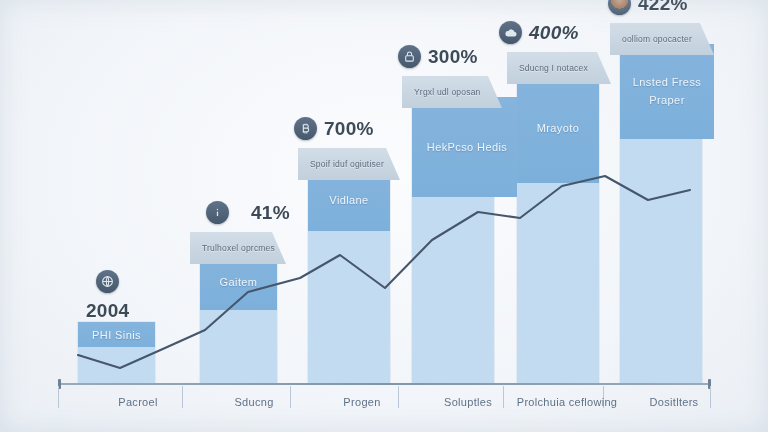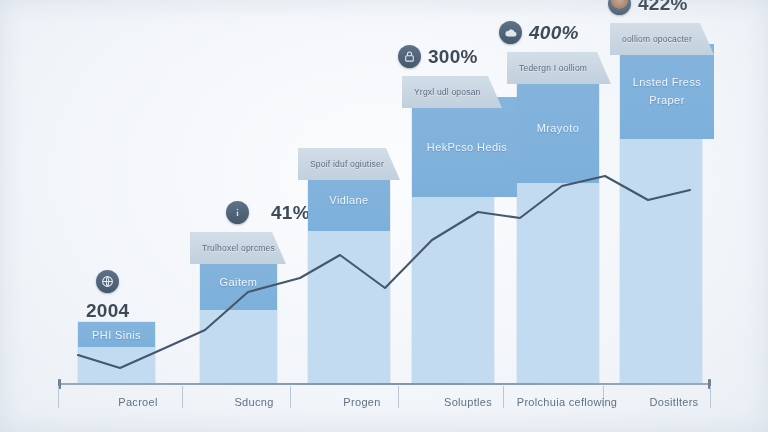--- a/index.html
+++ b/index.html
@@ -120,36 +120,44 @@
         </span>
         <span class="pct">2004</span>
       </div>
     </div>
 
     <div class="barwrap" style="left:200px;width:77px;height:131px;">
       <div class="bar" style="height:131px;">
         <div class="bar-head" style="height:57px;">Gaitem</div>
       </div>
       <div class="ribbon" style="width:96px;top:-21px;">Trulhoxel oprcmes</div>
-      <div class="kpi" style="left:26px;top:-52px;gap:22px;">
+      <div class="kpi" style="left:6px;top:-52px;gap:22px;">
         <span class="badge">
           <svg width="13" height="13" viewBox="0 0 24 24" fill="none" stroke="#dfe7ee" stroke-width="2.4">
             <circle cx="12" cy="6.6" r="1.3" fill="#dfe7ee" stroke="none"></circle>
             <path d="M12 10.5v8"></path>
           </svg>
         </span>
         <span class="pct">41%</span>
       </div>
     </div>
 
     <div class="barwrap" style="left:308px;width:82px;height:215px;">
       <div class="bar" style="height:215px;">
         <div class="bar-head" style="height:62px;">Vidlane</div>
       </div>
       <div class="ribbon" style="width:102px;top:-21px;">Spoif iduf ogiutiser</div>
+      <div class="kpi" style="left:-14px;top:-52px;">
+        <span class="badge">
+          <svg width="13" height="13" viewBox="0 0 24 24" fill="none" stroke="#dfe7ee" stroke-width="2.1">
+            <path d="M8 5h6a3.2 3.2 0 0 1 0 6.4H8zM8 11.4h6.6a3.3 3.3 0 0 1 0 6.6H8zM8 4v16M11 3v2M11 19v2M14.5 3v2M14.5 19v2"></path>
+          </svg>
+        </span>
+        <span class="pct">700%</span>
+      </div>
     </div>
 
     <div class="barwrap" style="left:412px;width:82px;height:287px;">
       <div class="bar" style="height:287px;">
         <div class="bar-head" style="height:100px;line-height:1.5;white-space:normal;text-align:center;padding:0 14px;">HekPcso Hedis</div>
       </div>
       <div class="ribbon" style="width:100px;top:-21px;">Yrgxl udl oposan</div>
       <div class="kpi" style="left:-14px;top:-52px;">
         <span class="badge">
           <svg width="13" height="13" viewBox="0 0 24 24" fill="none" stroke="#dfe7ee" stroke-width="2">
@@ -158,21 +166,21 @@
           </svg>
         </span>
         <span class="pct">300%</span>
       </div>
     </div>
 
     <div class="barwrap" style="left:517px;width:82px;height:311px;">
       <div class="bar" style="height:311px;">
         <div class="bar-head" style="height:110px;">Mrayoto</div>
       </div>
-      <div class="ribbon" style="width:104px;top:-21px;">Tedergn I oolliom</div>
+      <div class="ribbon" style="width:104px;top:-21px;">Sducng I notacex</div>
       <div class="kpi" style="left:-18px;top:-52px;font-style:italic;">
         <span class="badge">
           <svg width="14" height="14" viewBox="0 0 24 24" fill="#dfe7ee" stroke="none">
             <path d="M6.5 18h11a4 4 0 0 0 .4-7.98A5.6 5.6 0 0 0 7.6 8.6 4.7 4.7 0 0 0 6.5 18z"></path>
           </svg>
         </span>
         <span class="pct">400%</span>
       </div>
     </div>
 

